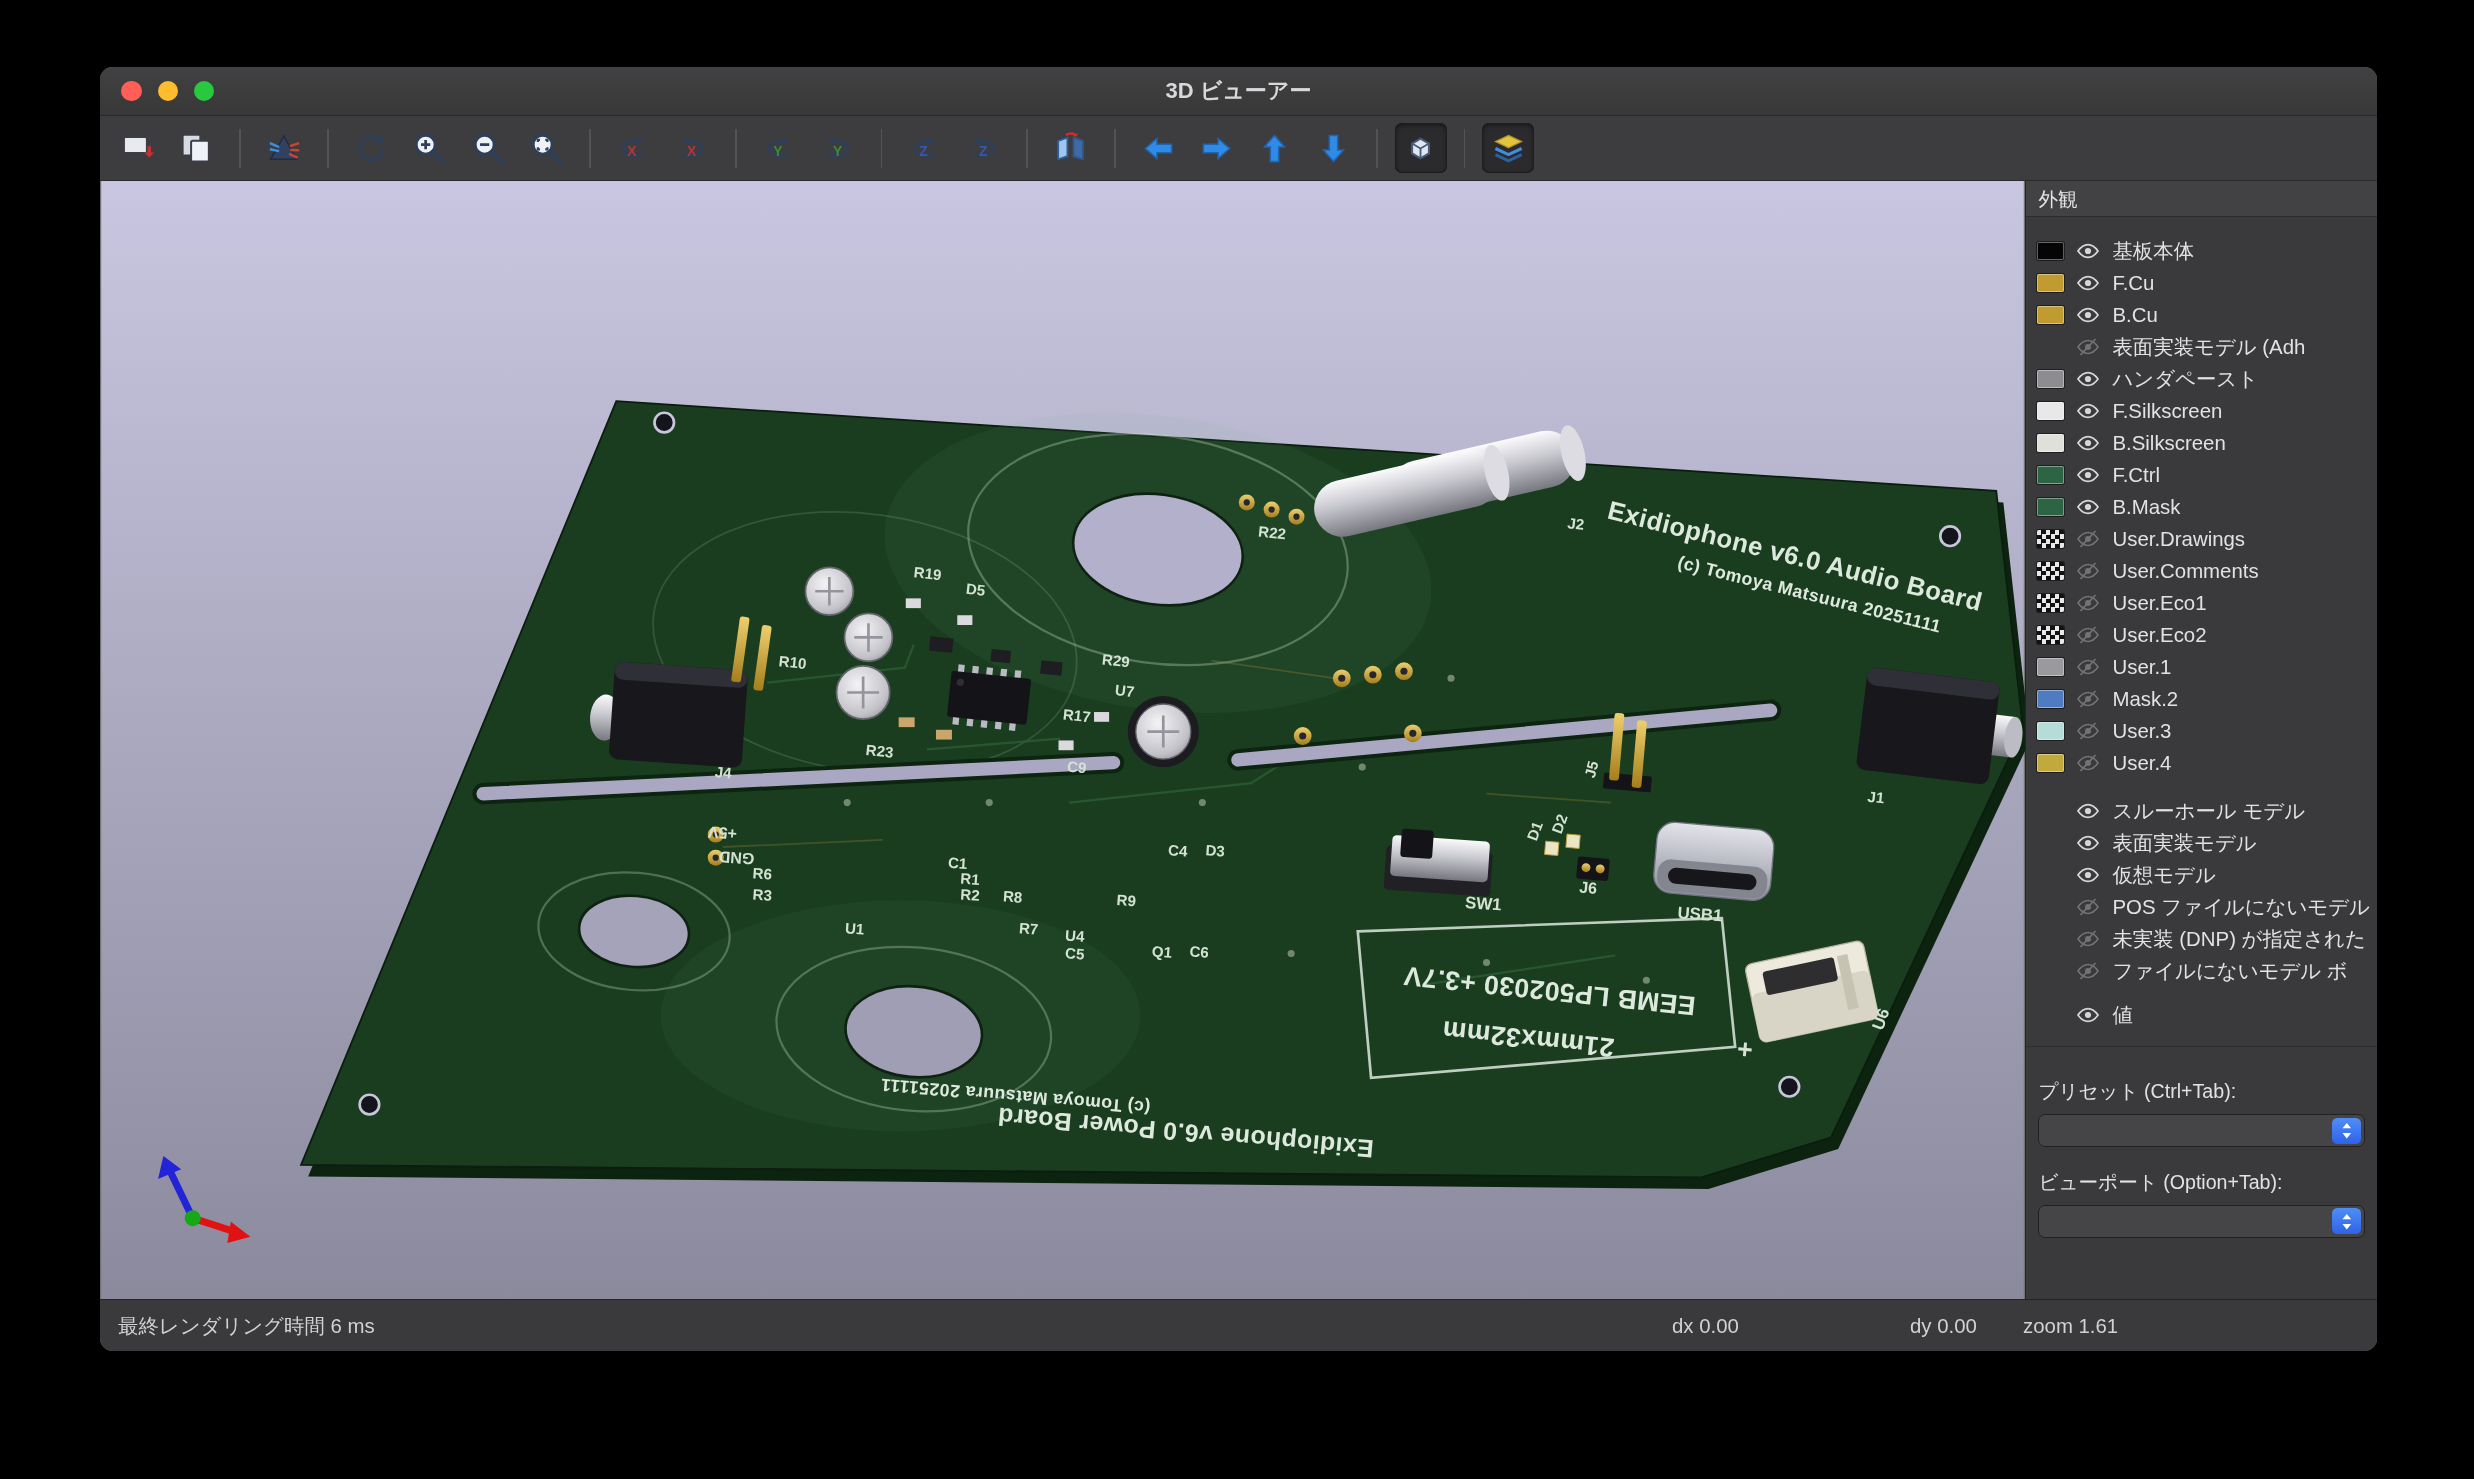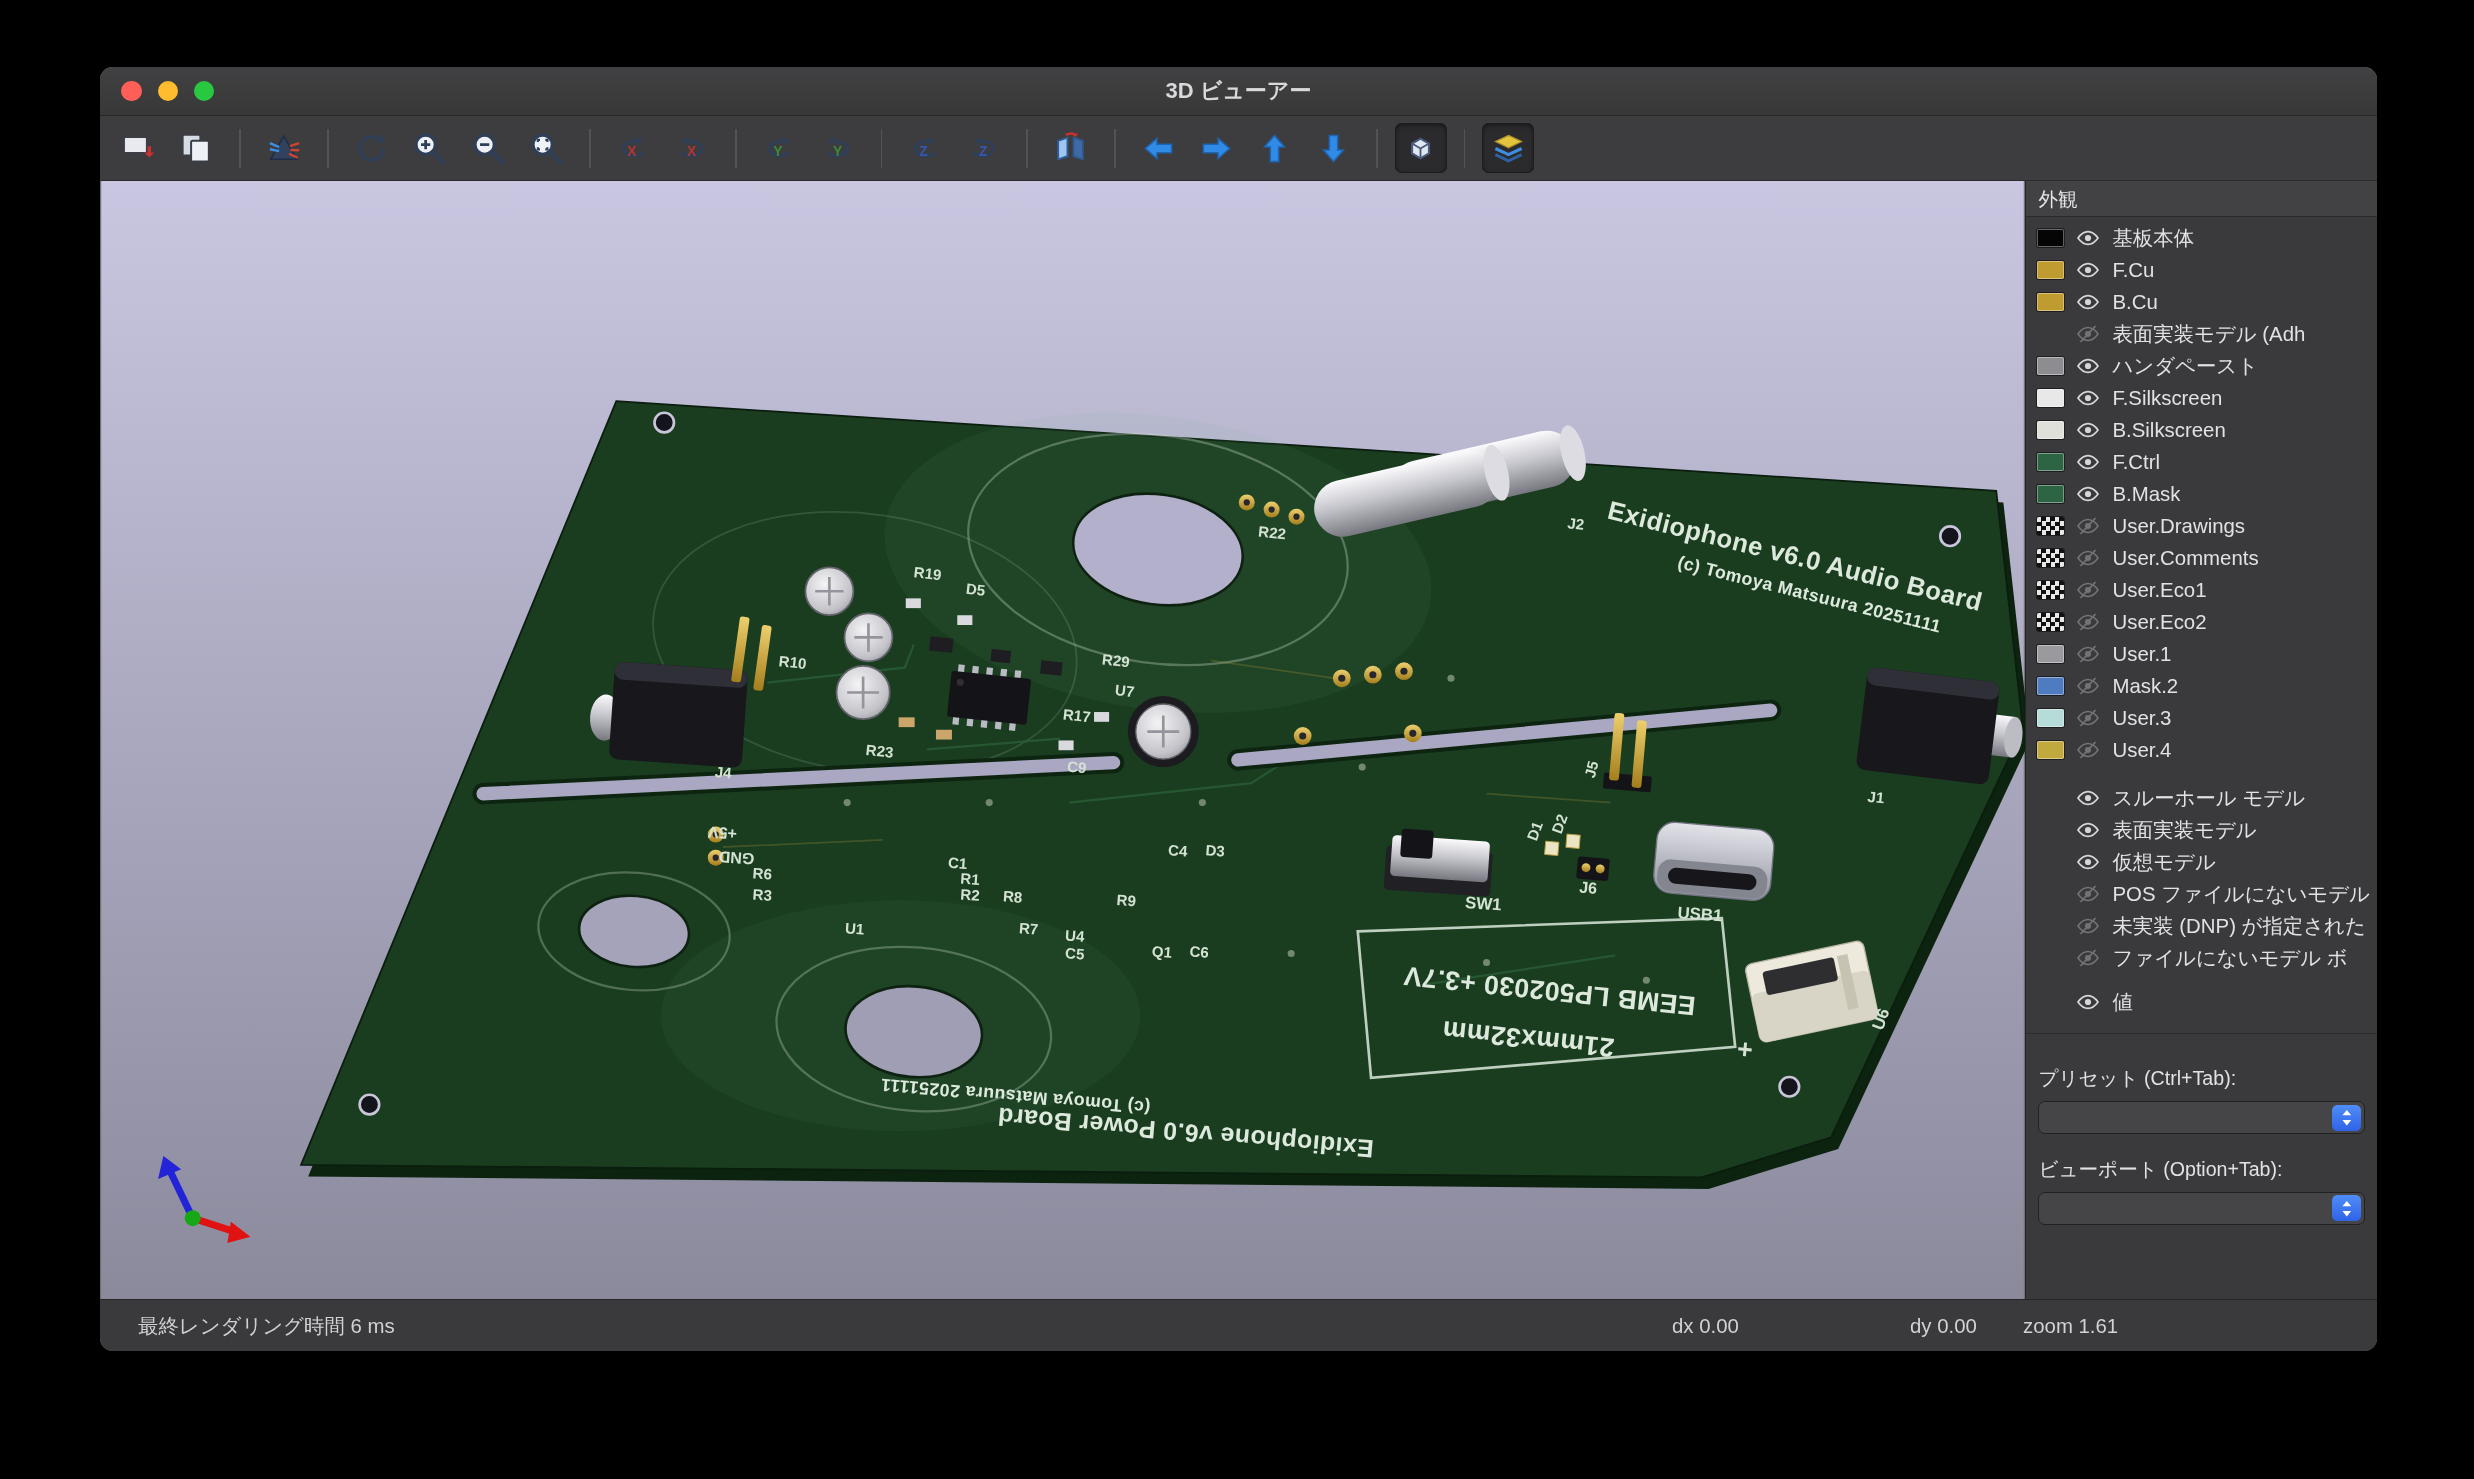--- a/index.html
+++ b/index.html
@@ -15,21 +15,21 @@
   .tb svg { width:37px; height:37px; display:block; }
   .tb.pressed { background:#2b2b2d; box-shadow: inset 0 0 0 0.9px #1d1d1f, inset 0 1.8px 5.3px rgba(0,0,0,.55); }
   .tb-sep { width:1.8px; height:39px; background:#535355; margin:0 10.7px; flex:0 0 auto; }
   .content { flex:1; display:flex; min-height:0; }
   .viewport { width:1925px; flex:0 0 auto; position:relative; }
   svg.scene { width:100%; height:100%; display:block; }
   .silk-g text { fill:#dde9dd; text-anchor:middle; font-weight:bold; letter-spacing:.5px; }
   #ref-labels text { fill:#d4e2d3; text-anchor:middle; font-weight:bold; }
   .sidepanel { flex:1; background:#3a3a3c; border-left:0.9px solid #252527; display:flex; flex-direction:column; overflow:hidden; }
   .panel-header { height:36px; line-height:36px; padding-left:12.4px; color:#e5e5e7; font-size:19.6px; background:#424244; border-bottom:0.9px solid #2b2b2d; flex:0 0 auto; }
-  #layer-list { margin-top:5px;text-align:center; }
+  #layer-list { margin-top:18px;text-align:center; }
   #model-list { margin-top:16px; }
   #value-list { margin-top:12.4px; }
   .layer-row { height:32px; display:flex; align-items:center; padding-left:10.7px; white-space:nowrap; overflow:hidden; }
   .swatch { width:27px; height:18.7px; margin-right:12.4px; border-radius:1.8px; flex:0 0 auto; }
   .swatch.filled { box-shadow: inset 0 0 0 0.9px rgba(255,255,255,.4), 0 0 0 0.9px #1d1d1f; }
   .swatch.checker { background:conic-gradient(#111 25%, #e8e8e8 0 50%, #111 0 75%, #e8e8e8 0) 0 0/9px 9px; box-shadow:0 0 0 0.9px #1d1d1f; }
   .eye { width:24px; height:24px; margin-right:12.4px; flex:0 0 auto; }
   .eye svg { width:24px; height:24px; display:block; }
   .layer-label { color:#e2e2e4; font-size:20.4px; overflow:hidden; }
   .divider { height:0.9px; background:#2d2d2f; margin:14.2px 0 3.6px; }
@@ -38,21 +38,21 @@
   .checkbox.checked { background:linear-gradient(#4b8bf8,#2f6ae8); box-shadow:none; }
   .checkbox svg { width:24px; height:24px; display:block; }
   .check-label { color:#e2e2e4; font-size:19.6px; }
   .combo-label { color:#e2e2e4; font-size:19.6px; padding-left:12.4px; margin-top:28.4px; }
   .combo-label.second { margin-top:21.3px; }
   .combo { margin:9px 12.4px 0; height:33px; background:#454548; border:0.9px solid #212123; border-radius:7.1px; position:relative; flex:0 0 auto; }
   .combo .stepper { position:absolute; right:2.7px; top:2.7px; bottom:2.7px; width:29px; border-radius:5.3px; background:linear-gradient(#4f8df7,#2f63e8); display:flex; align-items:center; justify-content:center; }
   .combo .stepper svg { width:19.6px; height:21.3px; display:block; }
   .statusbar { height:52px; background:#3a3a3c; border-top:0.9px solid #252527; position:relative; color:#d2d2d4; font-size:20.4px; flex:0 0 auto; }
   .statusbar span { position:absolute; top:50%; transform:translateY(-50%); }
-  #sb-render { left:18px;margin-left:20px; } #sb-dx { left:1572px; } #sb-dy { left:1810px; } #sb-zoom { left:1923px; }
+  #sb-render { left:18px; } #sb-dx { left:1572px; } #sb-dy { left:1810px; } #sb-zoom { left:1923px; }
 </style>
 </head>
 <body>
 
 <div class="window">
 
   <div class="titlebar">
     <div class="traffic">
       <button class="tl close"></button>
       <button class="tl min"></button>

